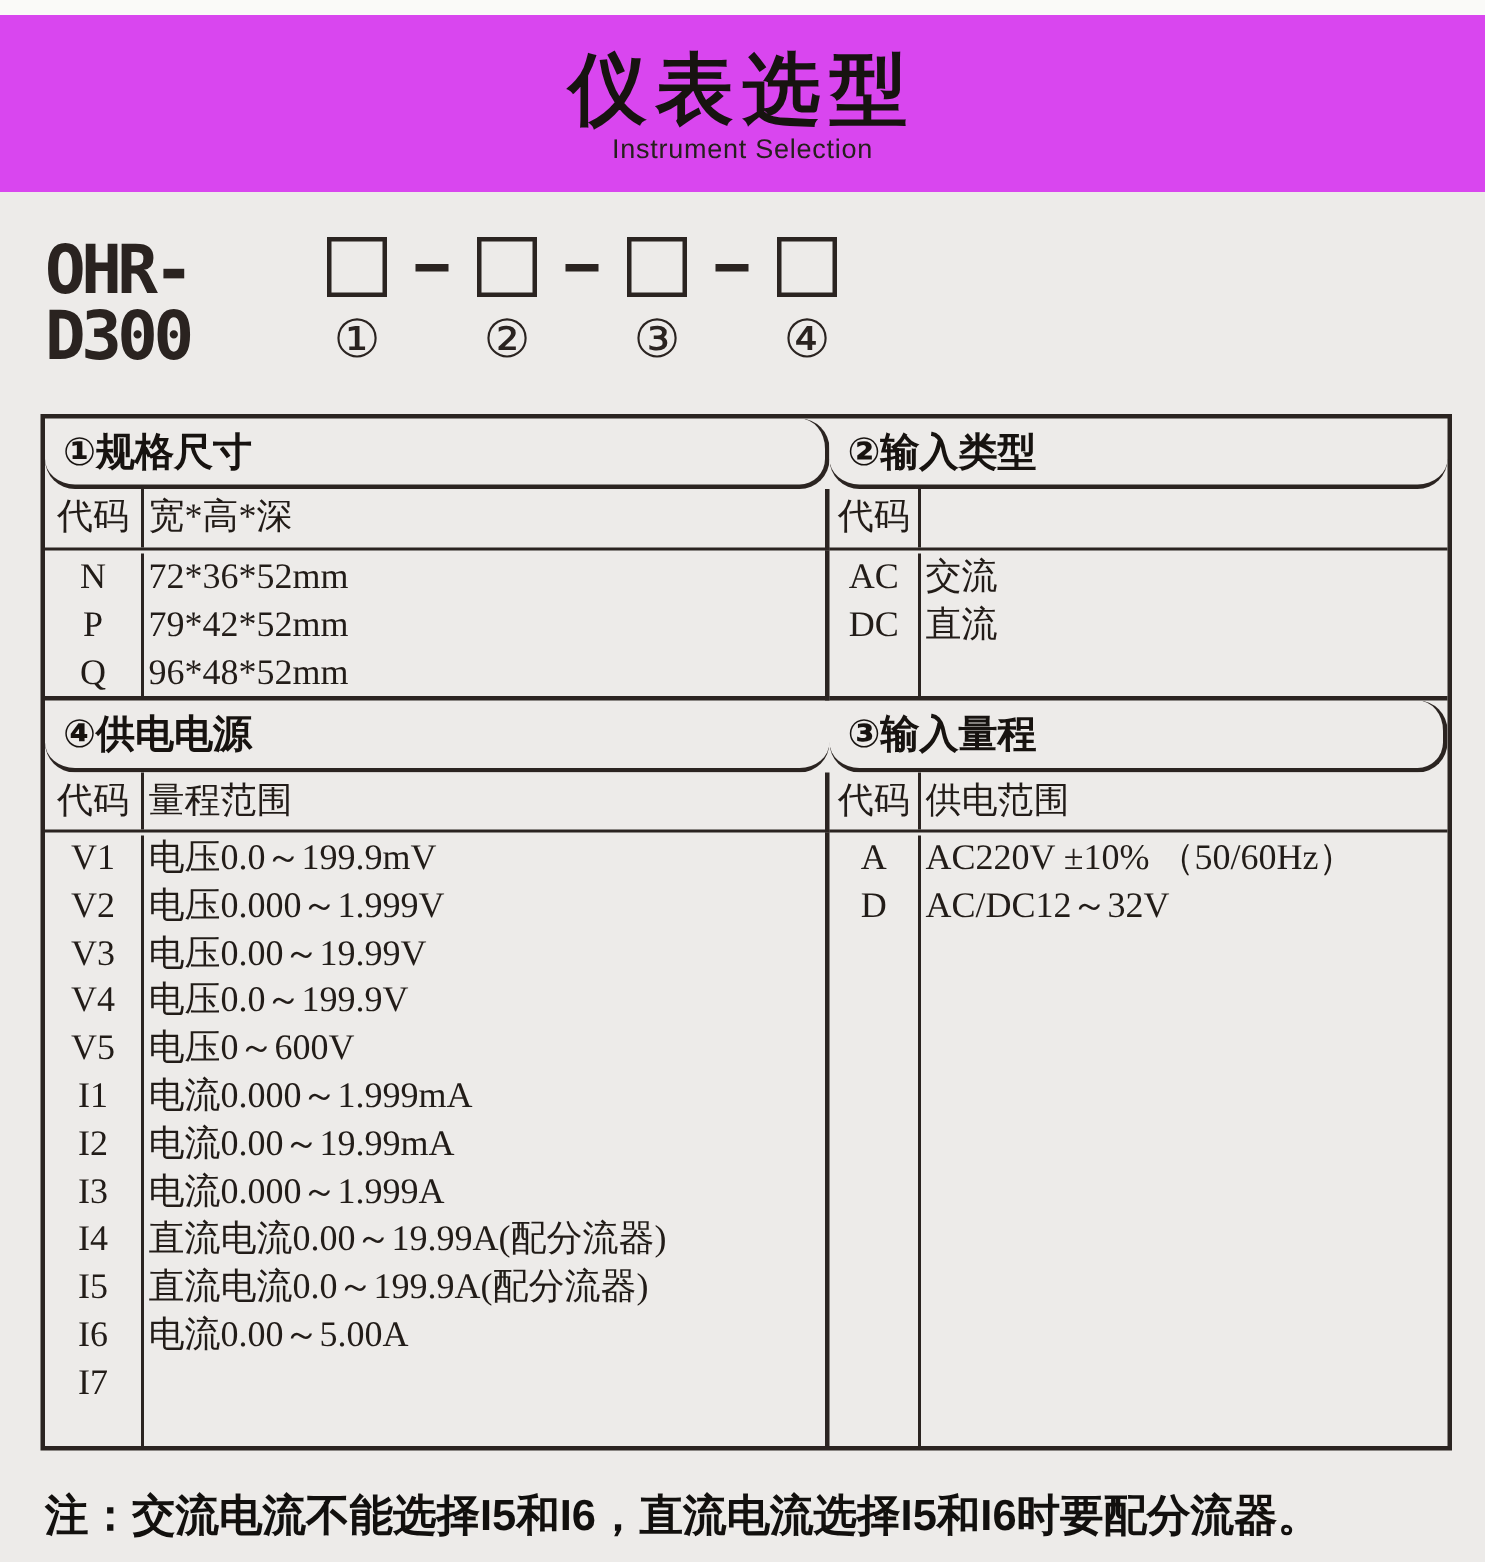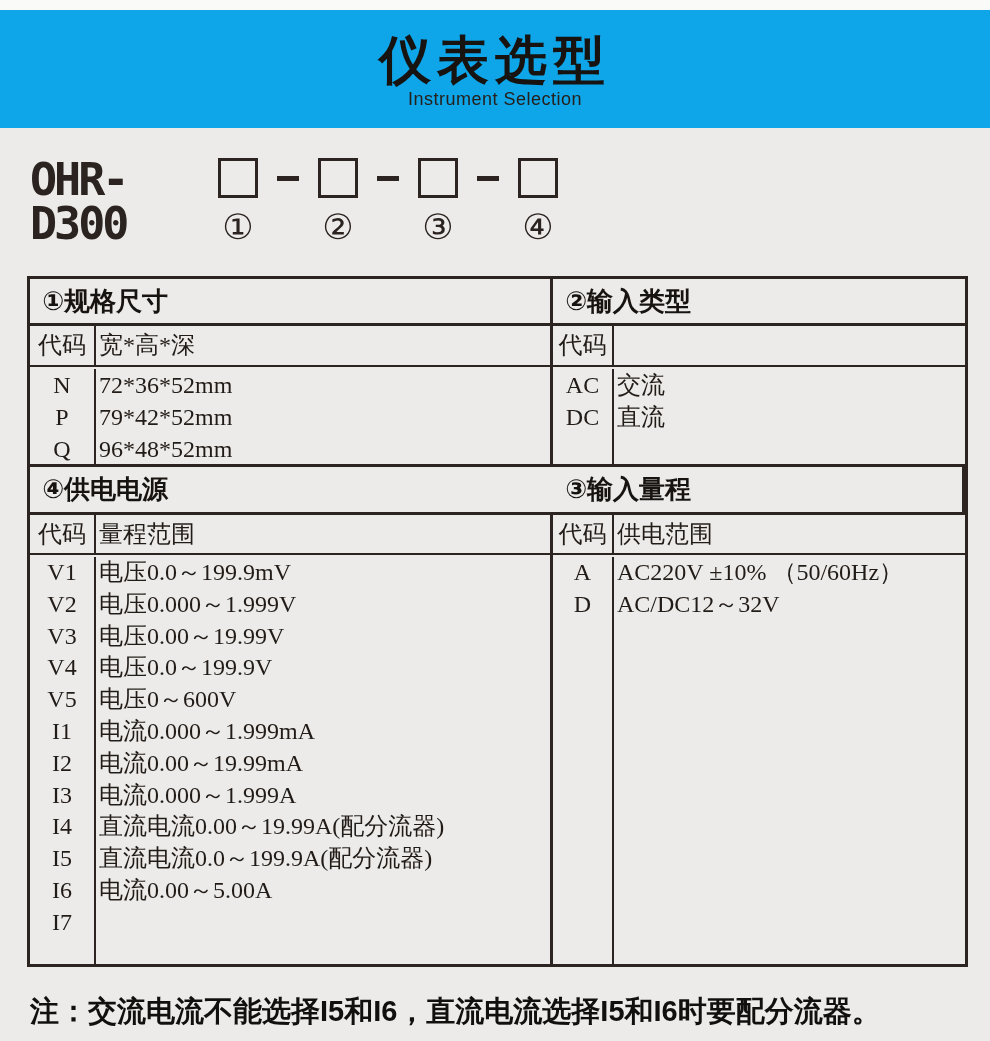--- a/index.html
+++ b/index.html
@@ -6,21 +6,21 @@
   body{
     width:990px;height:1041px;position:relative;overflow:hidden;
     background:#edebe9;
     font-family:"Liberation Serif","DejaVu Serif",serif;
     color:#221c18;
   }
   .top-strip{position:absolute;left:0;top:0;width:990px;height:10px;background:#fafaf8;}
   
   .title-band{
     position:absolute;left:0;top:10px;width:990px;height:118px;
-    background:#0ea5e9;text-align:center;
+    background:#d946ef;text-align:center;
   }
   .page-title{
     margin:0;padding-top:22px;
     font-family:"Liberation Sans","DejaVu Sans",sans-serif;
     font-weight:bold;font-size:52px;line-height:56px;letter-spacing:6px;color:#171310;
   }
   .page-subtitle{
     margin:0;font-family:"Liberation Sans","DejaVu Sans",sans-serif;
     font-size:18px;line-height:22px;color:#25201c;letter-spacing:0.5px;
   }
@@ -44,21 +44,21 @@
     box-sizing:border-box;border:3px solid #2b2421;
     display:grid;grid-template-columns:523px 1fr;
     grid-template-rows:47px 41px 100px 48px 40px 1fr;
   }
   .cell{box-sizing:border-box;}
   .lft{border-right:3px solid #2b2421;}
   .bb-thick{border-bottom:3px solid #2b2421;}
   .bb-thin{border-bottom:2px solid #2b2421;}
   .sec-title{
     font-family:"Liberation Sans","DejaVu Sans",sans-serif;
-    font-weight:bold;font-size:26px;line-height:44px;padding-left:12px;color:#171310;
+    font-weight:bold;font-size:26px;line-height:44px;padding-left:12px;color:#171310;border-radius:20px;
   }
   .col-head{display:flex;font-size:24px;line-height:39px;}
   .data-block{display:flex;font-size:24px;padding-top:2px;}
   .code-col{flex:none;text-align:center;border-right:2px solid #2b2421;box-sizing:border-box;}
   .w-left{width:66px;}
   .w-right{width:61px;}
   .val-col{flex:1;padding-left:3px;box-sizing:border-box;}
   .rows-c .code-line,.rows-c .val-line{line-height:32px;}
   .rows-f .code-line,.rows-f .val-line{line-height:31.8px;}
   .code-line{white-space:nowrap;}

